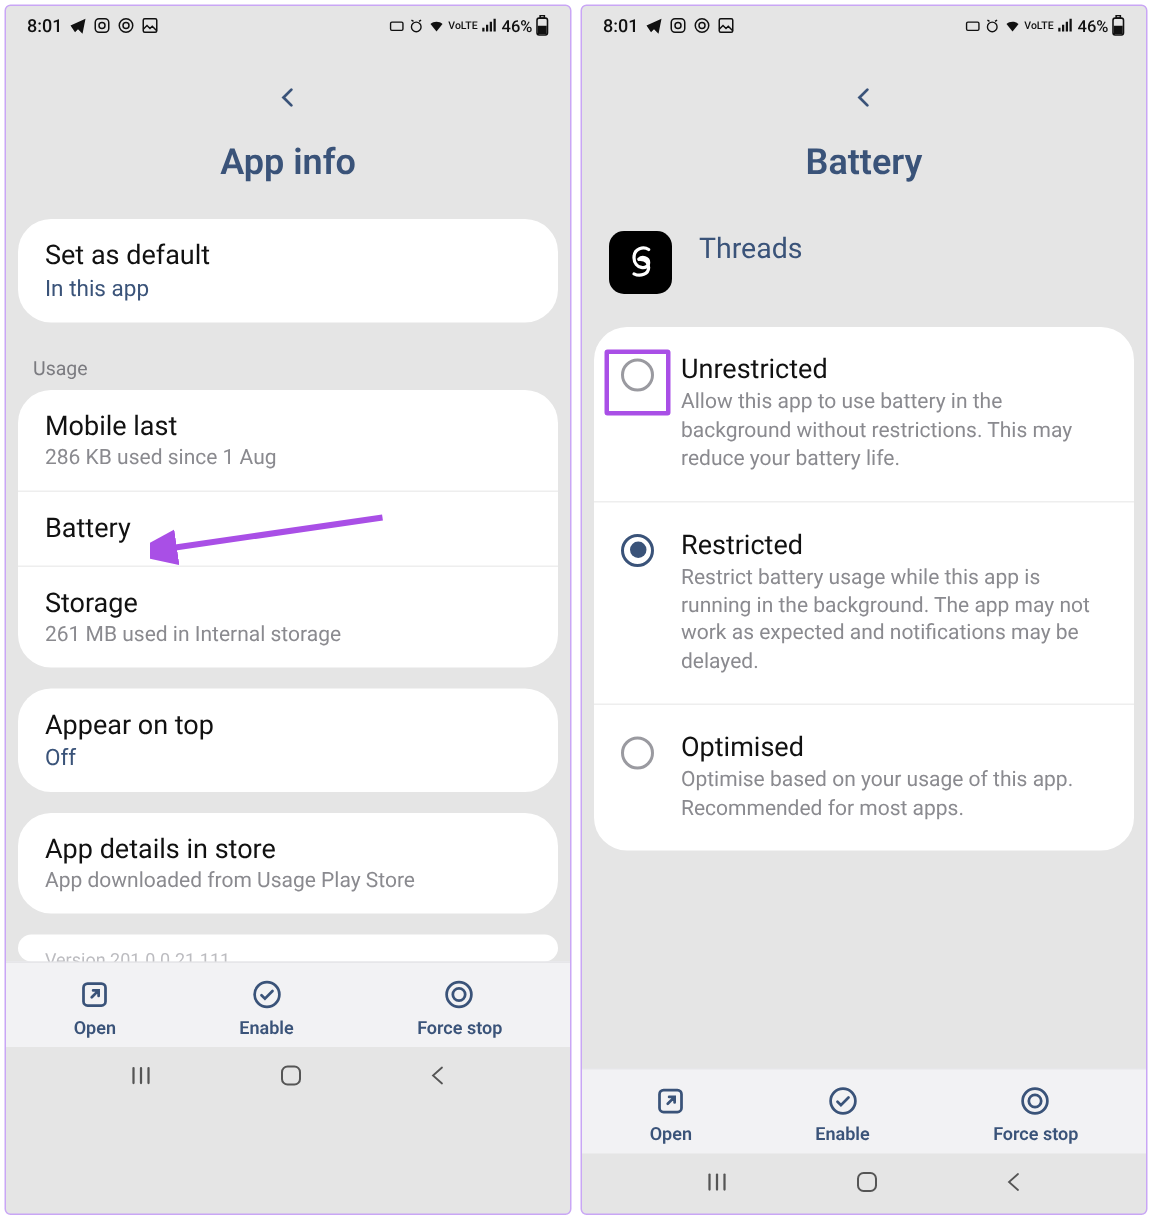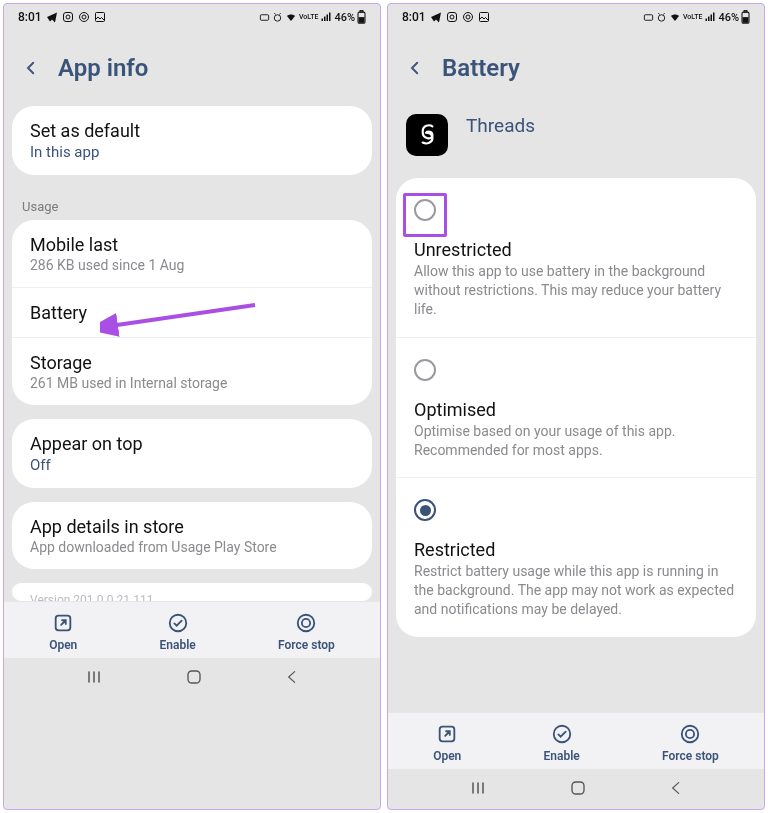--- a/index.html
+++ b/index.html
@@ -34,20 +34,21 @@
   }
   .status-left, .status-right { display: flex; align-items: center; gap: 4px; }
   .status-right { font-size: 10px; gap: 2px; }
   .status-right span { font-size: 11px; }
   
   .page-header {
     display: flex;
     align-items: center;
     gap: 18px;
     padding: 28px 18px 24px;
+    flex-direction: column;
   }
   .back-chevron { color: #3a5379; }
   .page-title {
     font-size: 24px;
     font-weight: 600;
     color: #3a5379;
   }
   
   .app-row {
     display: flex;
@@ -85,21 +86,20 @@
   .row + .row { border-top: 1px solid #eee; }
   .row-title { font-size: 18px; color: #111; }
   .row-sub { font-size: 14px; color: #8a8a8f; margin-top: 2px; }
   .row-sub.blue { color: #3a5379; font-size: 15px; }
   
   .option {
     display: flex;
     gap: 18px;
     padding: 18px 18px;
     align-items: flex-start;
-    flex-direction: column;
   }
   .option + .option { border-top: 1px solid #eee; }
   .radio {
     width: 22px; height: 22px;
     border: 2px solid #9a9aa0;
     border-radius: 50%;
     flex-shrink: 0;
     margin-top: 3px;
     display: flex;
     align-items: center;
@@ -364,33 +364,33 @@
   <div class="card" style="position:relative">
     <div class="option" style="position:relative">
       <div class="radio"></div>
       <div class="radio-highlight" style="left:7px;top:15px"></div>
       <div class="opt-text">
         <div class="opt-title">Unrestricted</div>
         <div class="opt-desc">Allow this app to use battery in the background without restrictions. This may reduce your battery life.</div>
       </div>
     </div>
     <div class="option">
+      <div class="radio checked"></div>
+      <div class="opt-text">
+        <div class="opt-title">Restricted</div>
+        <div class="opt-desc">Restrict battery usage while this app is running in the background. The app may not work as expected and notifications may be delayed.</div>
+      </div>
+    </div>
+    <div class="option">
       <div class="radio"></div>
       <div class="opt-text">
         <div class="opt-title">Optimised</div>
         <div class="opt-desc">Optimise based on your usage of this app. Recommended for most apps.</div>
       </div>
     </div>
-    <div class="option">
-      <div class="radio checked"></div>
-      <div class="opt-text">
-        <div class="opt-title">Restricted</div>
-        <div class="opt-desc">Restrict battery usage while this app is running in the background. The app may not work as expected and notifications may be delayed.</div>
-      </div>
-    </div>
   </div>
 
   <div class="spacer"></div>
 
   <div class="action-bar">
     <div class="action-btn">
       <svg width="22" height="22" viewBox="0 0 24 24" fill="none" stroke="currentColor" stroke-width="2" stroke-linecap="round">
           <rect x="4" y="4" width="16" height="16" rx="3"></rect>
           <path d="M10 14l5-5M11 9h4v4"></path>
         </svg>

